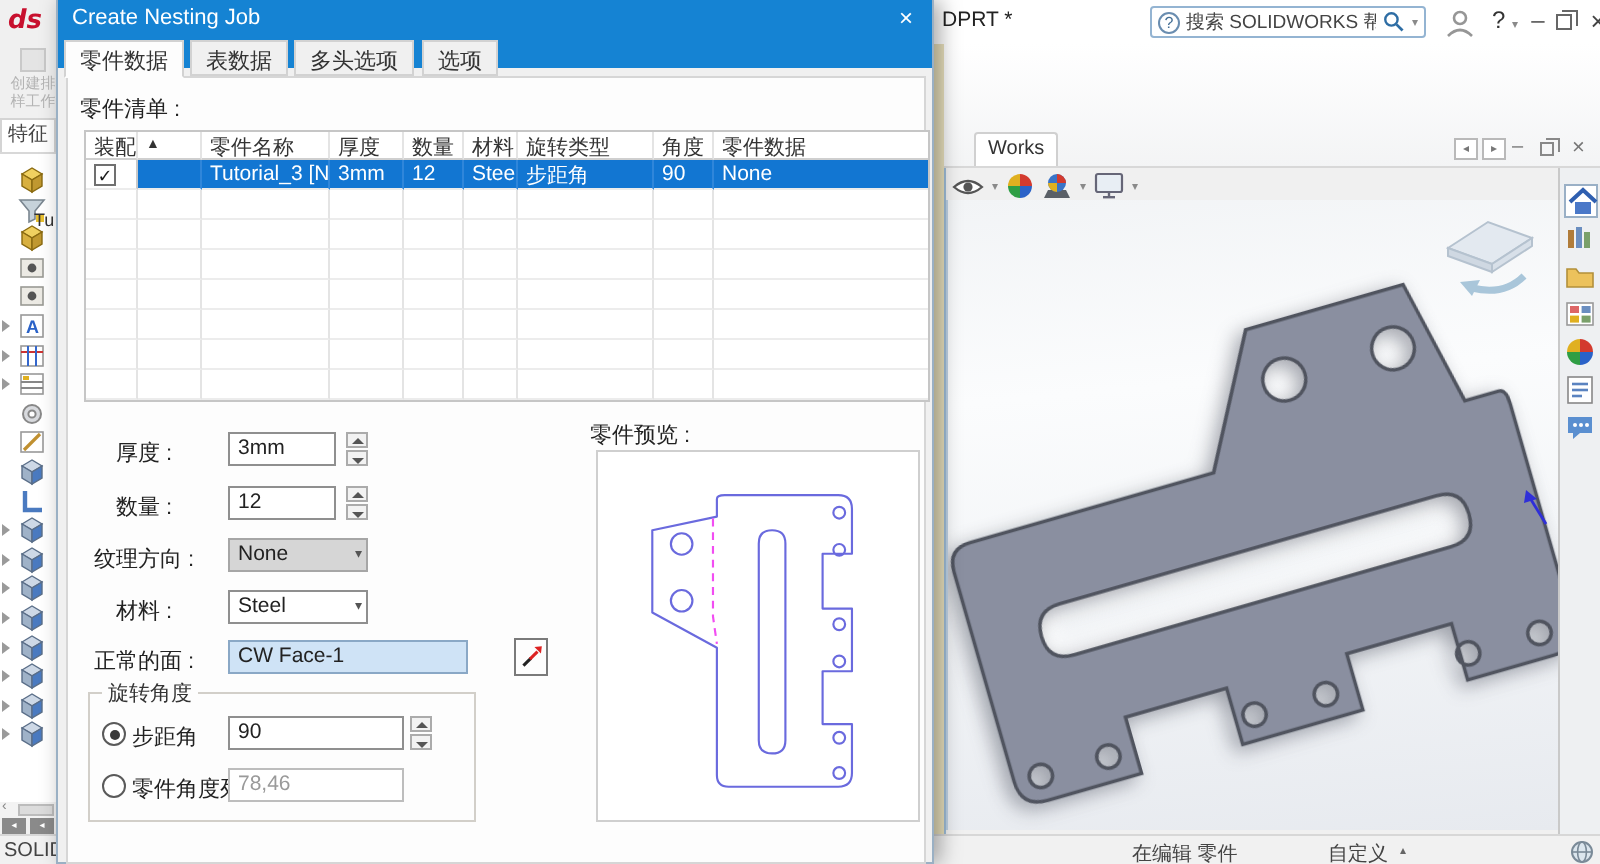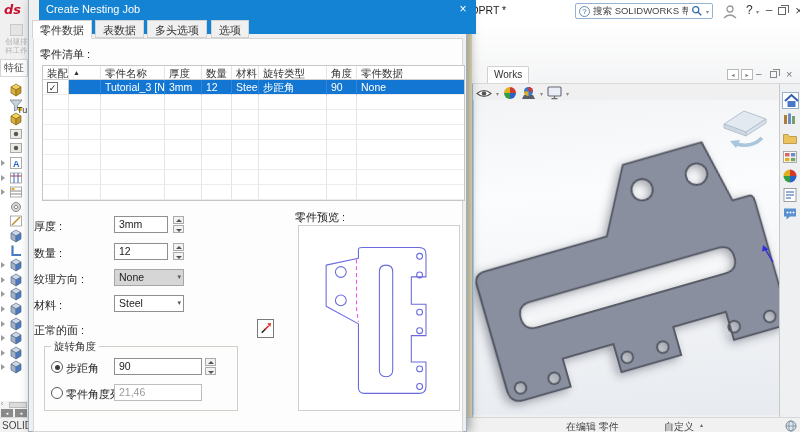--- a/index.html
+++ b/index.html
@@ -34,27 +34,27 @@
   .tp-icon.sel{background:#fff;border:1px solid #9ab0c6}
   
   #statusbar{position:absolute;left:0;top:417px;width:800px;height:15px;background:#f1f1f1;border-top:1px solid #d7d7d7;font-size:10px;color:#444;z-index:2}
   
   #h-scroll{position:absolute;left:0;top:401px;width:28px;height:8px;background:#f3f3f3;z-index:3}
   #h-thumb{position:absolute;left:9px;top:1px;width:18px;height:6px;background:#dcdcdc;border:1px solid #bcbcbc}
   .mtab{position:absolute;top:409px;width:12px;height:8px;background:#8a8a8a;color:#fff;font-size:5px;text-align:center;line-height:8px;z-index:3}
   
   #dialog{position:absolute;left:28px;top:0;width:439px;height:432px;background:#f0f0f0;z-index:10;
     box-shadow:3px 0 10px rgba(0,0,0,.35);border:1px solid #9ab0c4;border-top:none}
-  #dlg-titlebar{position:absolute;left:10px;top:0;width:100%;height:34px;background:#1583d3;color:#fff;
+  #dlg-titlebar{position:absolute;left:0;top:0;width:100%;height:34px;background:#1583d3;color:#fff;
     font-size:11px;line-height:18px;padding-left:7px}
   #dlg-close{position:absolute;right:6px;top:0;color:#fff;font-size:12px;line-height:18px;width:14px;text-align:center}
   .dtab{position:absolute;top:20px;height:18px;padding:2px 7px;font-size:11px;color:#333;background:#f0f0f0;border:1px solid #d2d2d2}
   .dtab.active{background:#fdfdfd;height:19px;border-bottom:1px solid #fdfdfd;z-index:2}
   #dlg-page{position:absolute;left:4px;top:38px;width:430px;height:394px;background:#fdfdfd;border:1px solid #d6d6d6}
-  .lbl{position:absolute;font-size:11px;color:#222;text-align:left;white-space:nowrap}
+  .lbl{position:absolute;font-size:11px;color:#222;text-align:center;white-space:nowrap}
   .inp{position:absolute;background:#fff;border:1px solid #8f8f8f;font-size:10.5px;color:#222;padding:1px 4px;white-space:nowrap;overflow:hidden}
   .inp .ddv{position:absolute;right:2px;top:3px;font-size:7px;color:#555}
   .grp{position:absolute;border:1px solid #d2cfc9}
   .glab{position:absolute;top:-7px;left:6px;background:#fdfdfd;padding:0 3px;font-size:10.5px;color:#333;white-space:nowrap}
   .spin{position:absolute;width:11px;height:17px}
   .spin div{position:absolute;left:0;width:11px;height:8px;border:1px solid #ababab;background:#f2f2f2}
   .spin div:nth-child(2){top:9px}
   .spin i{position:absolute;left:2.2px;width:0;height:0;border-left:3px solid transparent;border-right:3px solid transparent}
   .spin .up i{top:2px;border-bottom:3.5px solid #555}
   .spin .dn i{top:2.5px;border-top:3.5px solid #555}
@@ -523,20 +523,21 @@
         </div>
 
       <span class="lbl" style="left:0;top:233px;width:76px">纹理方向 :</span>
       <div class="inp" style="left:80px;top:230px;width:70px;height:17px;background:#d6d6d6;border-color:#a6a6a6"><span>None</span><span class="ddv">▾</span></div>
 
       <span class="lbl" style="left:0;top:259px;width:76px">材料 :</span>
       <div class="inp" style="left:80px;top:256px;width:70px;height:17px"><span>Steel</span><span class="ddv">▾</span></div>
 
 
       <span class="lbl" style="left:0;top:284px;width:76px">正常的面 :</span>
+      <div class="inp" style="left:80px;top:281px;width:120px;height:17px;background:#cfe3f6;border-color:#8aa8c6">CW Face-1</div>
       <div class="abs" style="left:223px;top:280px;width:17px;height:19px;border:1px solid #7a7a7a;background:#fdfdfd">
         <svg width="13" height="13" viewBox="0 0 12 12" style="margin:2px 0 0 1px">
             <line x1="2.5" y1="10" x2="6" y2="6.5" stroke="#222" stroke-width="1.4"></line>
             <line x1="5.5" y1="7" x2="9" y2="3.5" stroke="#d22" stroke-width="1.4"></line>
             <polygon points="7.6,1.4 11,1 10.6,4.4" fill="#d22"></polygon>
           </svg>
       </div>
 
       <div class="grp" style="left:10px;top:307px;width:194px;height:65px">
         <span class="glab">旋转角度</span>
@@ -546,21 +547,21 @@
         <div class="spin" style="left:160px;top:11px">
             <div class="up">
               <i></i>
             </div>
             <div class="dn">
               <i></i>
             </div>
           </div>
         <div class="radio" style="left:6px;top:40px"></div>
         <span class="lbl" style="left:21px;top:40px;text-align:left">零件角度列表</span>
-        <div class="inp" style="left:69px;top:37px;width:88px;height:17px;border-color:#bdbdbd;color:#9a9a9a">21,46</div>
+        <div class="inp" style="left:69px;top:37px;width:88px;height:17px;border-color:#bdbdbd;color:#9a9a9a">78,46</div>
       </div>
 
       <span class="lbl" style="left:261px;top:171px;text-align:right">零件预览 :</span>
       <div class="abs" style="left:264px;top:186px;width:162px;height:186px;background:#fff;border:1px solid #cfcfcf">
         <svg width="160" height="184" viewBox="6 24 162 188">
           <path id="pv-part" d="M70,46 L128,46 Q135,46 135,53 L135,76 L120,76 L120,104 L135,104 L135,136 L120,136 L120,163 L135,163 L135,188 Q135,195 128,195 L72,195 Q66,195 66,189 L66,124 L33,106 L33,64 L66,57 L66,48 Q66,46 70,46 Z M94.2,64 Q101,64 101,70.8 L101,171.2 Q101,178 94.2,178 Q87.4,178 87.4,171.2 L87.4,70.8 Q87.4,64 94.2,64 Z M42.5,71 a5.5,5.5 0 1 0 11,0 a5.5,5.5 0 1 0 -11,0 Z M42.5,100 a5.5,5.5 0 1 0 11,0 a5.5,5.5 0 1 0 -11,0 Z M125.5,55 a3,3 0 1 0 6,0 a3,3 0 1 0 -6,0 Z M125.5,74 a3,3 0 1 0 6,0 a3,3 0 1 0 -6,0 Z M125.5,112 a3,3 0 1 0 6,0 a3,3 0 1 0 -6,0 Z M125.5,131 a3,3 0 1 0 6,0 a3,3 0 1 0 -6,0 Z M125.5,170 a3,3 0 1 0 6,0 a3,3 0 1 0 -6,0 Z M125.5,188 a3,3 0 1 0 6,0 a3,3 0 1 0 -6,0 Z" fill="none" stroke="#6a6ade" stroke-width="1.1" stroke-linejoin="round"></path>
           <polyline points="64,58 64,108 66,122" fill="none" stroke="#f24df2" stroke-width="1.1" stroke-dasharray="4,3"></polyline>
         </svg>
       </div>
     </div>

